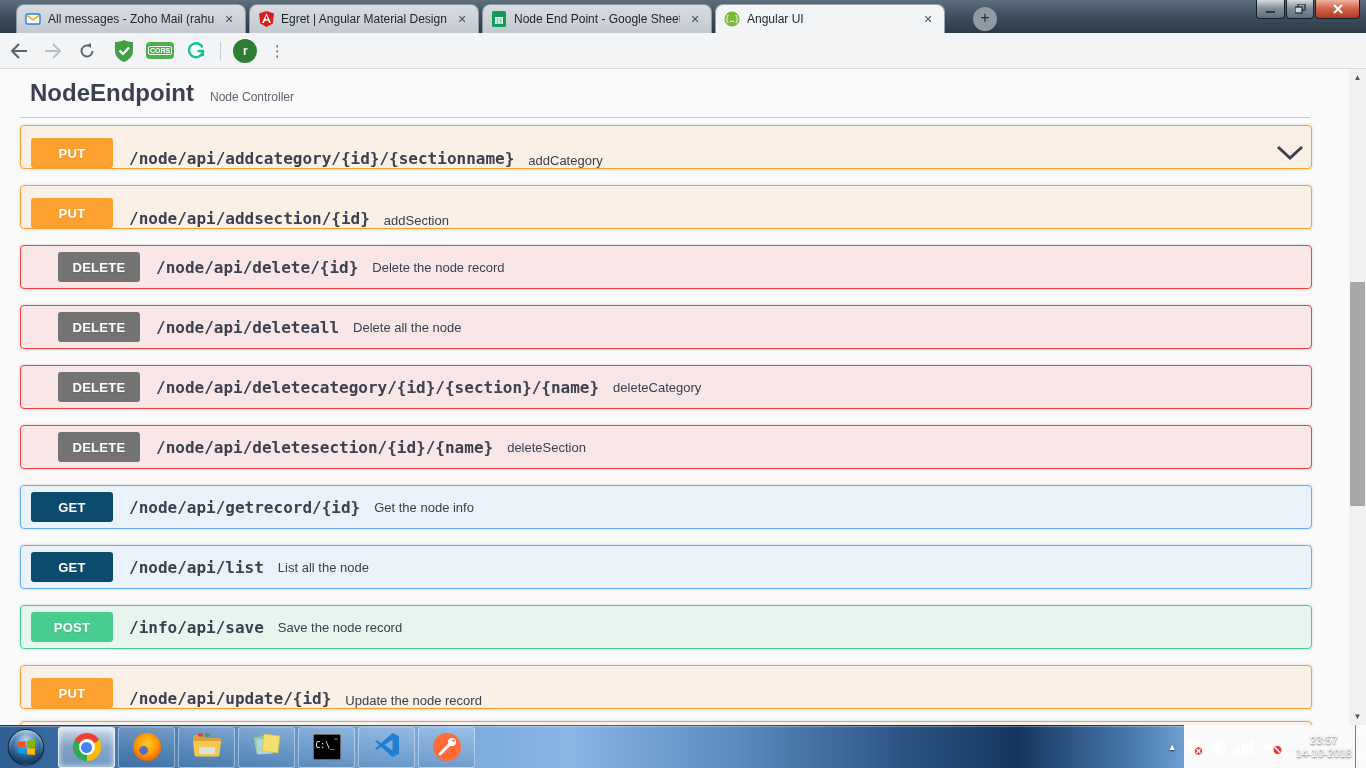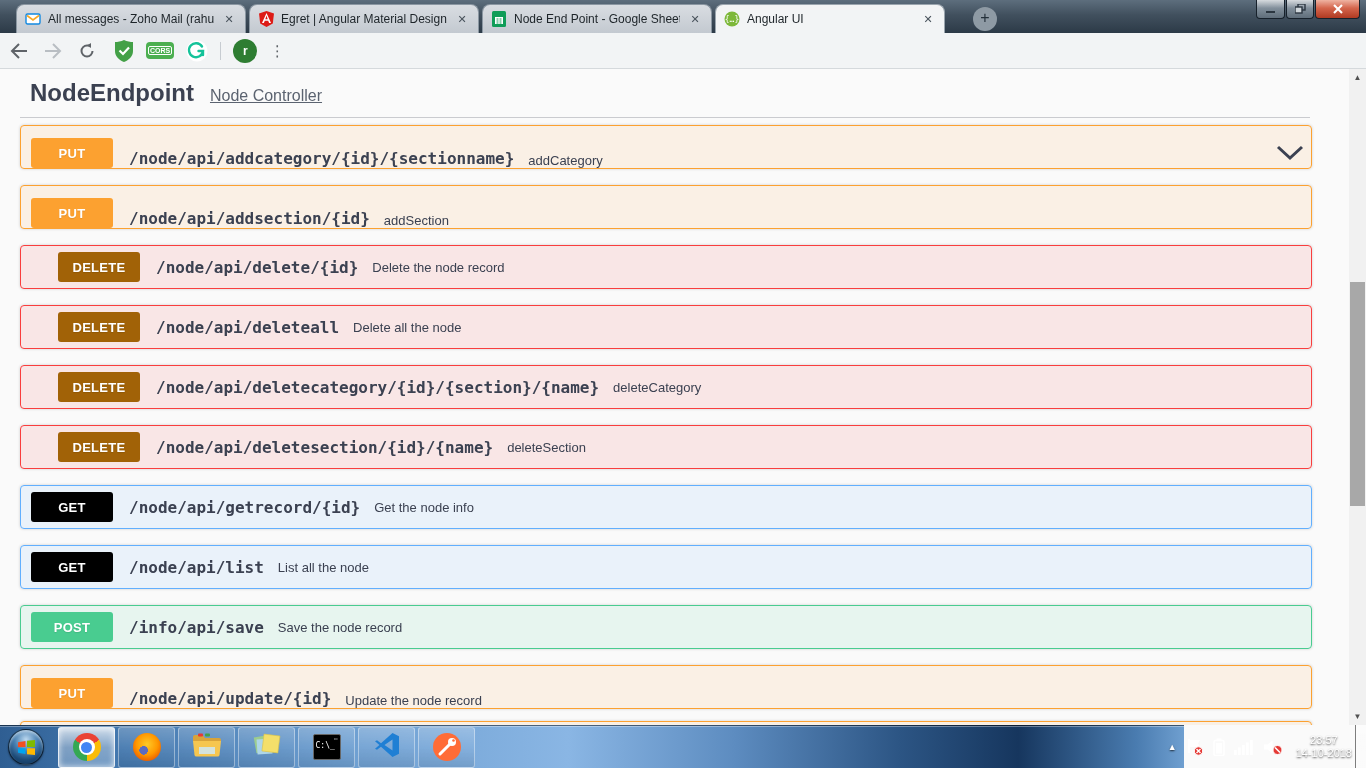--- a/index.html
+++ b/index.html
@@ -39,38 +39,38 @@
   .ext-area { display:flex; align-items:center; gap:12px; margin-left:12px; }
   .ext-divider { width:1px; height:18px; background:#c7ccd1; }
   .avatar { width:24px; height:24px; border-radius:50%; background:#2e7d32; color:#fff; font-size:12px; font-weight:bold;
     display:flex; align-items:center; justify-content:center; }
   .kebab { color:#5f6368; font-size:15px; letter-spacing:0; line-height:5px; text-align:center; width:16px; cursor:pointer; }
 
   
   .page { position:absolute; top:69px; left:0; width:1349px; height:656px; background:#fafafa; overflow:hidden; }
   .sec-header { display:flex; align-items:baseline; padding:10px 30px 0 30px; }
   .sec-title { font-size:24px; font-weight:bold; color:#3b4151; }
-  .sec-sub { font-size:16px; color:#5b6370; margin-left:16px;text-decoration:underline; }
+  .sec-sub { font-size:12px; color:#5b6370; margin-left:16px; }
   .sec-chevron { position:absolute; right:45px; top:76px; cursor:pointer; }
   .sec-divider { height:1px; background:rgba(59,65,81,.25); margin:10px 39px 0 20px; }
 
   .rows { padding:7px 37px 0 20px; }
   .op-row { height:44px; border-radius:4px; border:1px solid; margin-bottom:16px;
     display:flex; align-items:center; box-shadow:0 0 3px rgba(0,0,0,.18); cursor:pointer; }
   .op-row.put    { border-color:#fca130; background:rgba(252,161,48,.1);align-items:flex-end; }
   .op-row.delete { border-color:#f93e3e; background:rgba(249,62,62,.1); }
   .op-row.get    { border-color:#61affe; background:rgba(97,175,254,.1); }
   .op-row.post   { border-color:#49cc90; background:rgba(73,204,144,.1); }
   .op-row.partial { margin-top:-4px; }
   .badge { width:82px; height:30px; margin-left:10px; border-radius:3px; color:#fff; font-size:13px; font-weight:bold;
     display:flex; align-items:center; justify-content:center; letter-spacing:.3px; flex:none;
     text-shadow:0 1px 1px rgba(0,0,0,.1); }
   .op-row.put .badge { background:#fca130; }
-  .op-row.delete .badge { background:#a16207;margin-left:37px; }
-  .op-row.get .badge { background:#000000; }
+  .op-row.delete .badge { background:#737373;margin-left:37px; }
+  .op-row.get .badge { background:#0c4a6e; }
   .op-row.post .badge { background:#49cc90; }
   .op-path { font-family:"DejaVu Sans Mono", monospace; font-size:16px; font-weight:600; color:#3b4151; margin-left:16px; }
   .op-sum { font-size:13px; color:#3b4151; margin-left:14px; }
 
   
   .scrollbar { position:absolute; top:69px; right:0; width:17px; height:656px; background:#f1f1f1; }
   .sb-arrow { height:17px; display:flex; align-items:center; justify-content:center; font-size:8px; color:#505050; cursor:pointer; }
   .sb-arrow.down { position:absolute; bottom:0; width:17px; }
   .sb-thumb { position:absolute; top:213px; left:1px; width:15px; height:224px; background:#a8a8a8; cursor:grab; }
 

